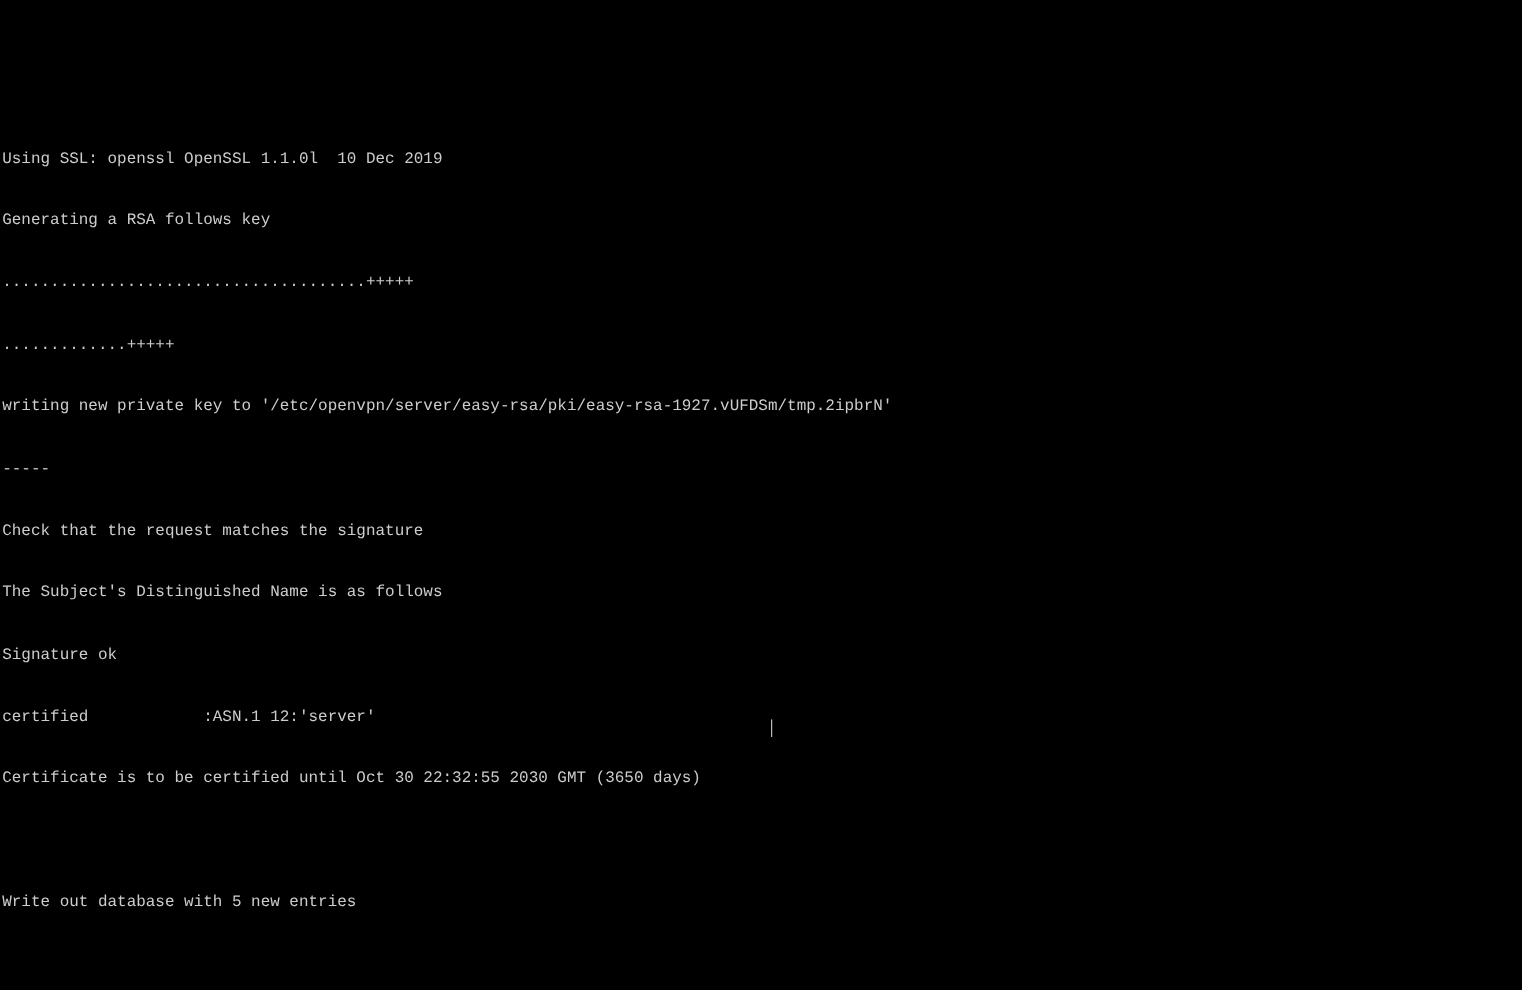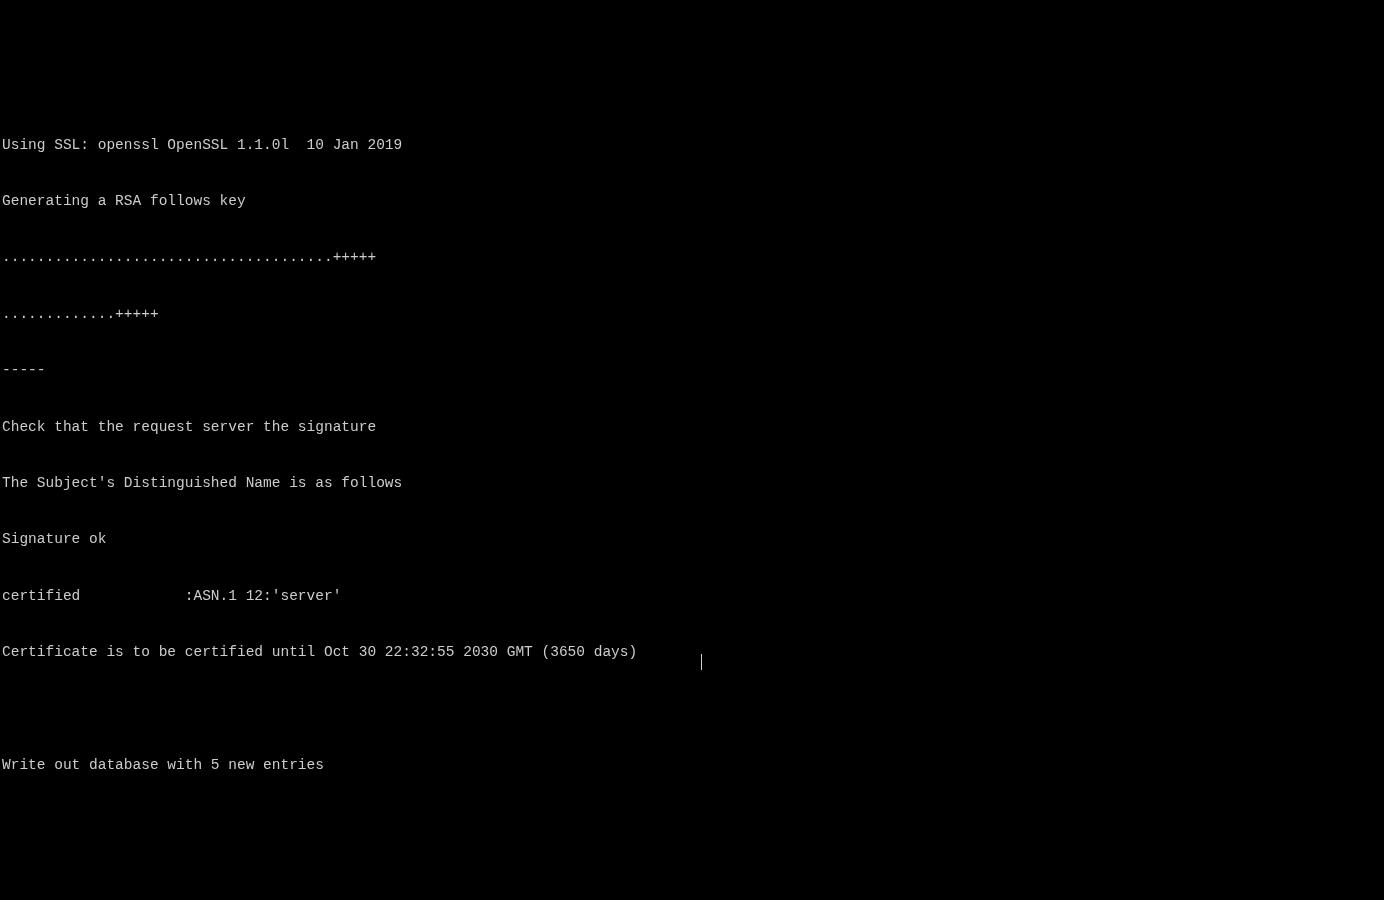--- a/index.html
+++ b/index.html
@@ -28,26 +28,27 @@
     height: 16px;
     background: #cccccc;
   }
 </style>
 </head>
 <body>
 
 
 
 <div class="terminal">
-  <div class="line">Using SSL: openssl OpenSSL 1.1.0l  10 Jan 2019</div>
+  <div class="line">Using SSL: openssl OpenSSL 1.1.0l  10 Dec 2019</div>
   <div class="line">Generating a RSA follows key</div>
   <div class="line">......................................+++++</div>
   <div class="line">.............+++++</div>
+  <div class="line">writing new private key to '/etc/openvpn/server/easy-rsa/pki/easy-rsa-1927.vUFDSm/tmp.2ipbrN'</div>
   <div class="line">-----</div>
-  <div class="line">Check that the request server the signature</div>
+  <div class="line">Check that the request matches the signature</div>
   <div class="line">The Subject's Distinguished Name is as follows</div>
   <div class="line">Signature ok</div>
   <div class="line">certified            :ASN.1 12:'server'</div>
   <div class="line">Certificate is to be certified until Oct 30 22:32:55 2030 GMT (3650 days)</div>
   <div class="line"></div>
   <div class="line">Write out database with 5 new entries</div>
   
   
   
   

